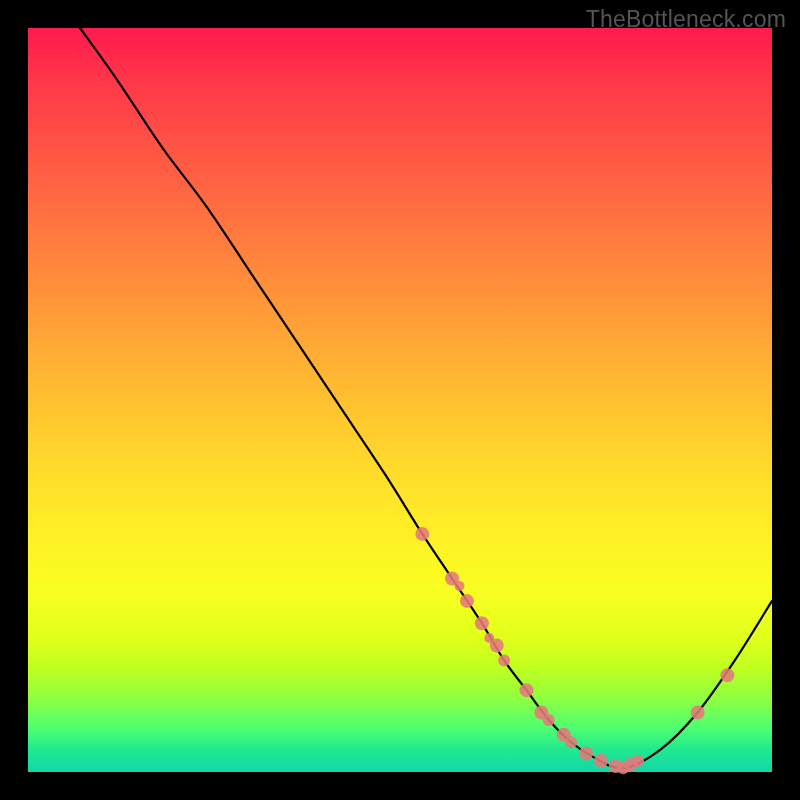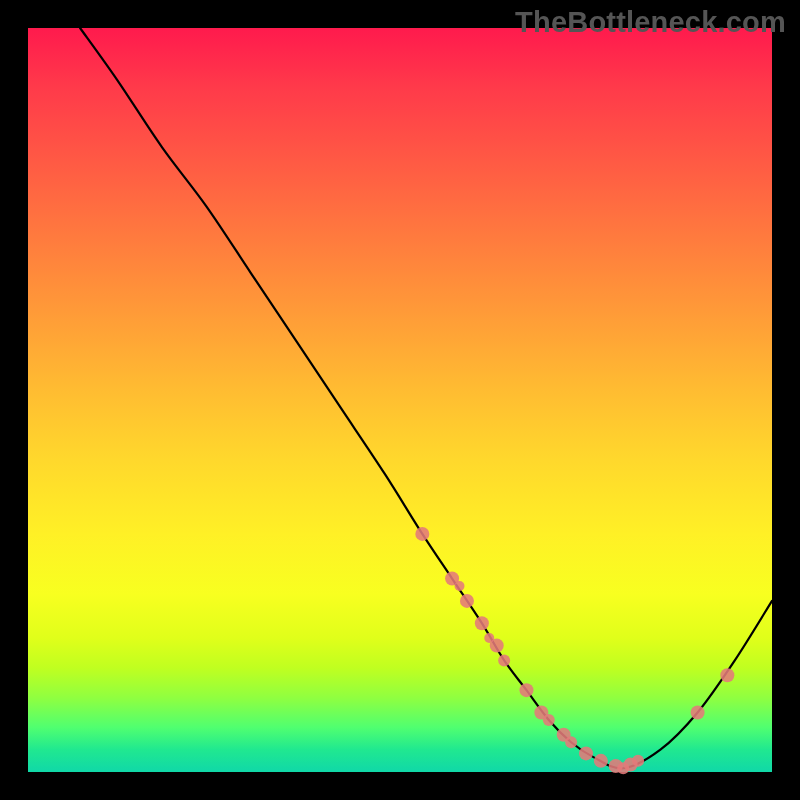--- a/index.html
+++ b/index.html
@@ -33,22 +33,22 @@
       #50ff70 94%,
       #20e890 97%,
       #10d8a8 100%
     );
   }
   .watermark {
     position: absolute;
     top: 6px;
     right: 14px;
     color: #555;
-    font-size: 29px;
-    font-weight: 700;
+    font-size: 23px;
+    font-weight: 400;
     letter-spacing: 0.2px;
     user-select: none;
   }
   svg.overlay {
     position: absolute;
     left: 28px;
     top: 28px;
     width: 744px;
     height: 744px;
     overflow: visible;

